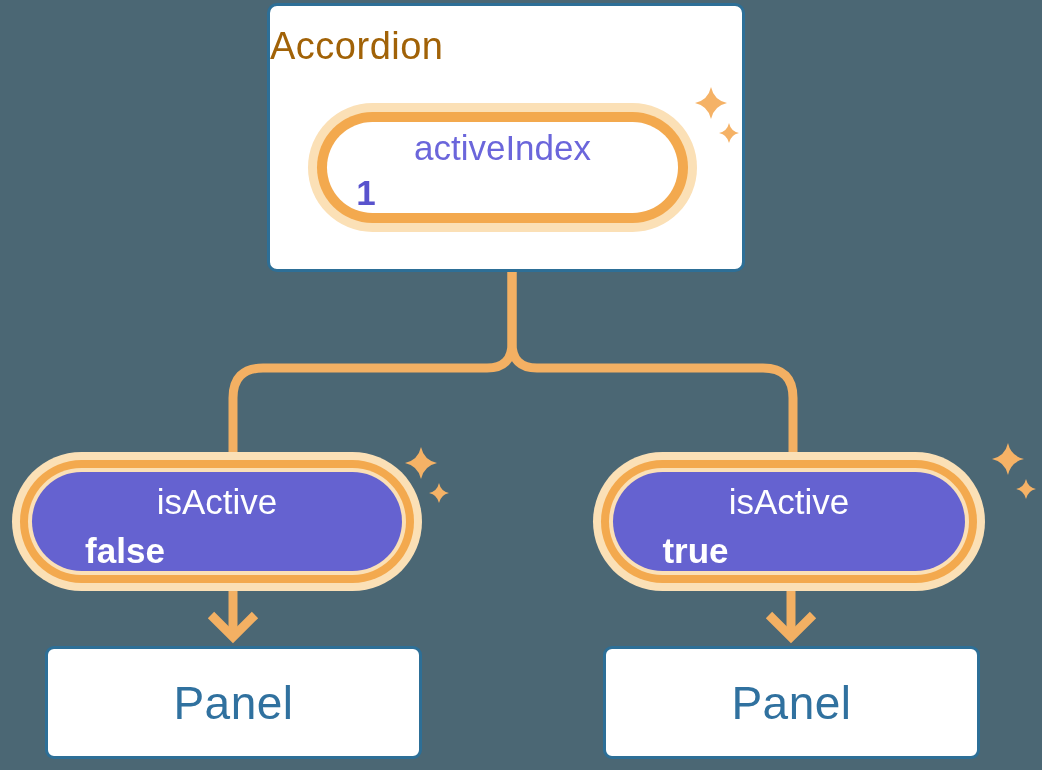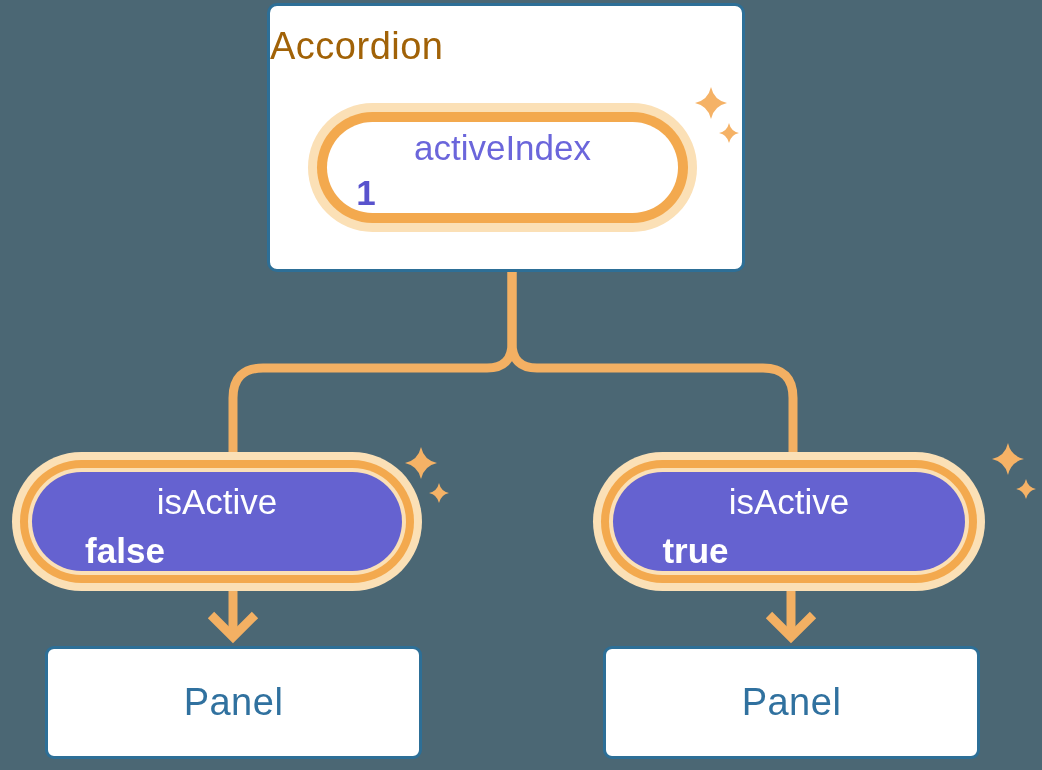--- a/index.html
+++ b/index.html
@@ -35,21 +35,21 @@
     text-align:left;
     font-size:38px;
     font-weight:500;
     color:#a16207;
     letter-spacing:.5px;
   }
   .panel-card{
     top:646px;width:377px;height:113px;
     border-radius:9px;
     display:flex;align-items:center;justify-content:center;
-    font-size:38px;font-weight:500;color:#30719F;letter-spacing:.5px;
+    font-size:46px;font-weight:500;color:#30719F;letter-spacing:.5px;
   }
   .panel-left{left:45px;}
   .panel-right{left:603px;}
   
   .pill-core{
     position:absolute;
     box-sizing:border-box;
     border-radius:999px;
     display:flex;
     align-items:stretch;

